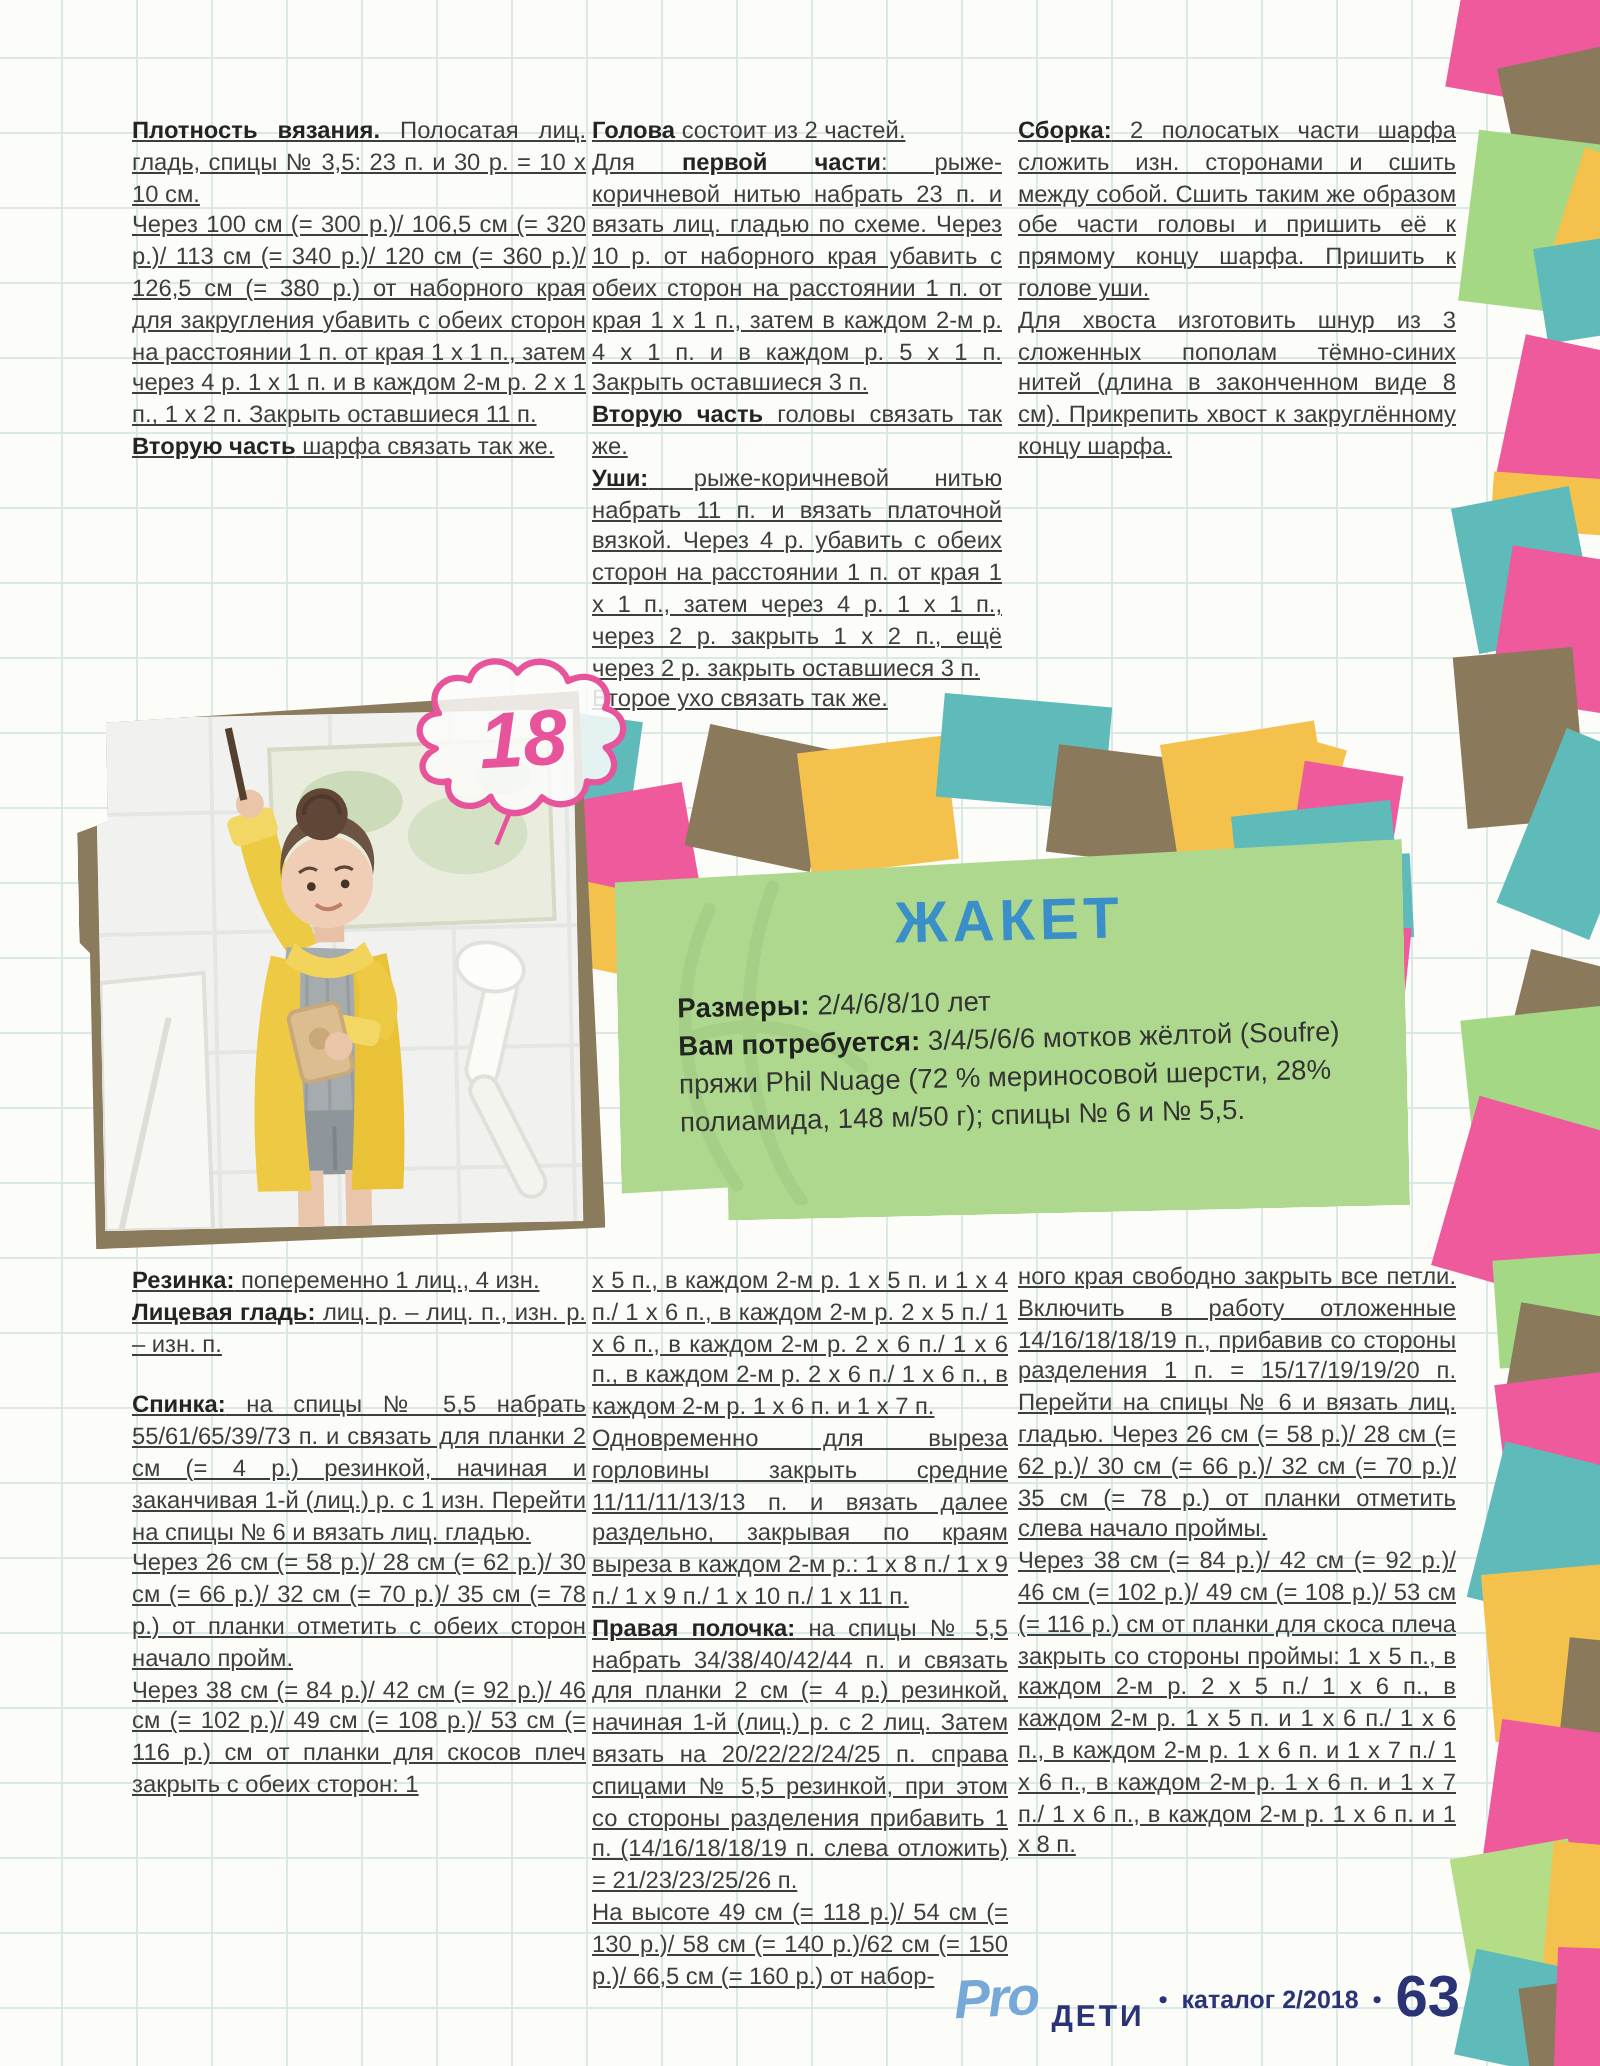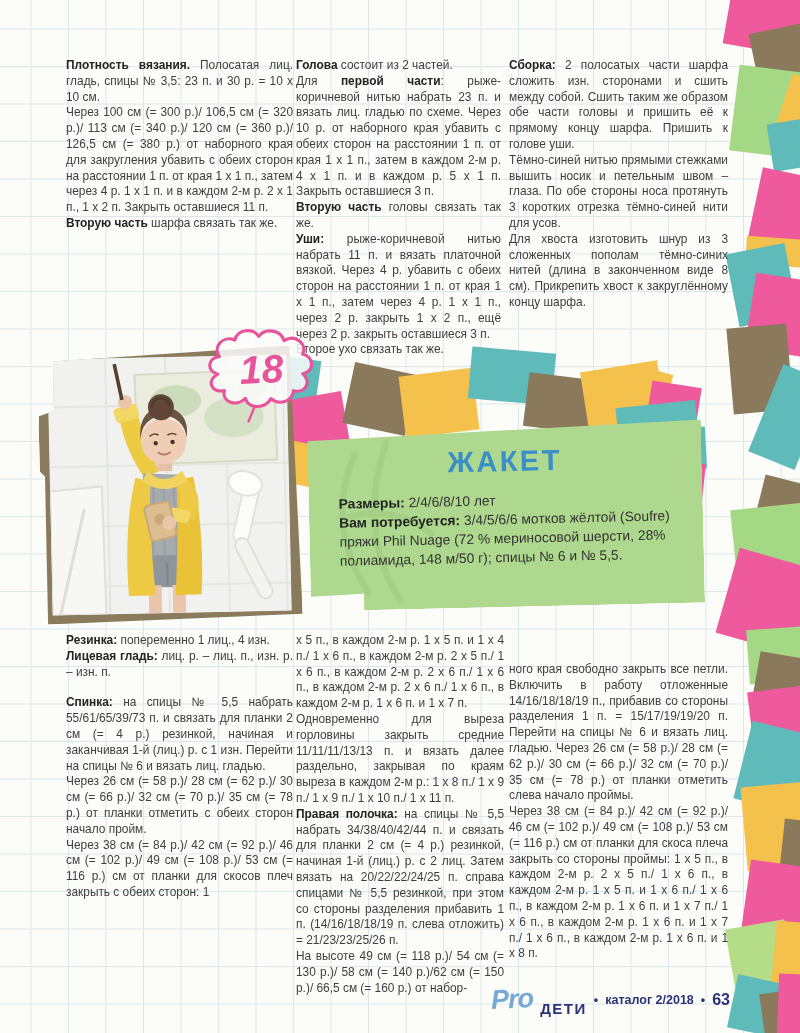--- a/index.html
+++ b/index.html
@@ -12,31 +12,31 @@
   #page::before{
     content:"";position:absolute;inset:0;z-index:0;
     background-image:
       linear-gradient(to right,#dbe8e8 1px,transparent 1px),
       linear-gradient(to bottom,#dbe8e8 1px,transparent 1px);
     background-size:37.5px 37.5px;background-position:-7px -9px;
   }
   
   .textcol{
     position:absolute;z-index:2;color:#3e3e3e;
-    font-size:11.9px;line-height:15.8px;text-align:justify;
+    font-size:11.9px;line-height:15.8px;text-align:justify;text-decoration:underline;
   }
   .textcol p{margin:0;}
   .textcol p.gap{margin-top:15px;}
   .textcol b{color:#242424;}
   .col-top-left  {left:66px; top:58px; width:227px;}
   .col-top-mid   {left:296px;top:58px; width:205px;}
   .col-top-right {left:509px;top:58px; width:219px;}
   .col-bot-left  {left:66px; top:633px;width:227px;}
   .col-bot-mid   {left:296px;top:633px;width:208px;}
-  .col-bot-right {left:509px;top:662px;width:219px;}
+  .col-bot-right {left:509px;top:631px;width:219px;}
   
   .sq{position:absolute;z-index:1;}
   .c-pink  {background:#ee5a9c;}
   .c-teal  {background:#5fbaba;}
   .c-yellow{background:#f5c14d;}
   .c-olive {background:#8a795b;}
   .c-green {background:#a5d884;}
   .c-lime  {background:#b5dd87;}
   
   .note{
@@ -64,21 +64,21 @@
   
   .badge{position:absolute;left:202px;top:326px;width:118px;height:104px;z-index:3;transform:rotate(5deg);}
   
   .footer{
     position:absolute;right:70px;top:982px;z-index:3;
     display:flex;align-items:center;gap:7px;
   }
   .footer .logo{font-size:27px;font-weight:bold;font-style:italic;color:#76a8d8;letter-spacing:-1px;transform:rotate(-3deg);}
   .footer .brand{font-size:15px;font-weight:bold;color:#2b3377;letter-spacing:1.5px;margin-top:18px;}
   .footer .dot,.footer .issue{font-size:12.5px;font-weight:bold;color:#2b3377;}
-  .footer .pagenum{font-size:16px;font-weight:bold;color:#2b3377;}
+  .footer .pagenum{font-size:29px;font-weight:bold;color:#2b3377;}
 </style>
 </head>
 <body>
 
 <div id="page">
 
   <div id="deco">
       <div class="sq c-teal" style="left: 276px; top: 358px; width: 42px; height: 52px; transform: rotate(8deg);"></div>
       <div class="sq c-pink" style="left: 284px; top: 396px; width: 62px; height: 54px; transform: rotate(-10deg);"></div>
       <div class="sq c-yellow" style="left: 270px; top: 442px; width: 54px; height: 42px; transform: rotate(12deg);"></div>
@@ -128,21 +128,20 @@
     </div>
   <div class="textcol col-top-mid">
       <p><b>Голова</b><span> состоит из 2 частей.</span></p>
       <p><span>Для </span><b>первой части</b><span>: рыже-коричневой нитью набрать 23 п. и вязать лиц. гладью по схеме. Через 10 р. от наборного края убавить с обеих сторон на расстоянии 1 п. от края 1 х 1 п., затем в каждом 2-м р. 4 х 1 п. и в каждом р. 5 х 1 п. Закрыть оставшиеся 3 п.</span></p>
       <p><b>Вторую часть</b><span> головы связать так же.</span></p>
       <p><b>Уши:</b><span> рыже-коричневой нитью набрать 11 п. и вязать платочной вязкой. Через 4 р. убавить с обеих сторон на расстоянии 1 п. от края 1 х 1 п., затем через 4 р. 1 х 1 п., через 2 р. закрыть 1 х 2 п., ещё через 2 р. закрыть оставшиеся 3 п.</span></p>
       <p><span>Второе ухо связать так же.</span></p>
     </div>
   <div class="textcol col-top-right">
       <p><b>Сборка:</b><span> 2 полосатых части шарфа сложить изн. сторонами и сшить между собой. Сшить таким же образом обе части головы и пришить её к прямому концу шарфа. Пришить к голове уши.</span></p>
-      <p><span>Тёмно-синей нитью прямыми стежками вышить носик и петельным швом – глаза. По обе стороны носа протянуть 3 коротких отрезка тёмно-синей нити для усов.</span></p>
       <p><span>Для хвоста изготовить шнур из 3 сложенных пополам тёмно-синих нитей (длина в законченном виде 8 см). Прикрепить хвост к закруглённому концу шарфа.</span></p>
     </div>
 
   <div class="photo-frame">
     <div class="photo">
       <svg viewBox="0 0 240 256" width="100%" height="100%" preserveAspectRatio="none">
         <rect width="240" height="256" fill="#f1f2ef"></rect>
         <g stroke="#e3e6e1" stroke-width="2">
           <line x1="58" y1="0" x2="58" y2="256"></line>
             <line x1="118" y1="0" x2="118" y2="256"></line>

